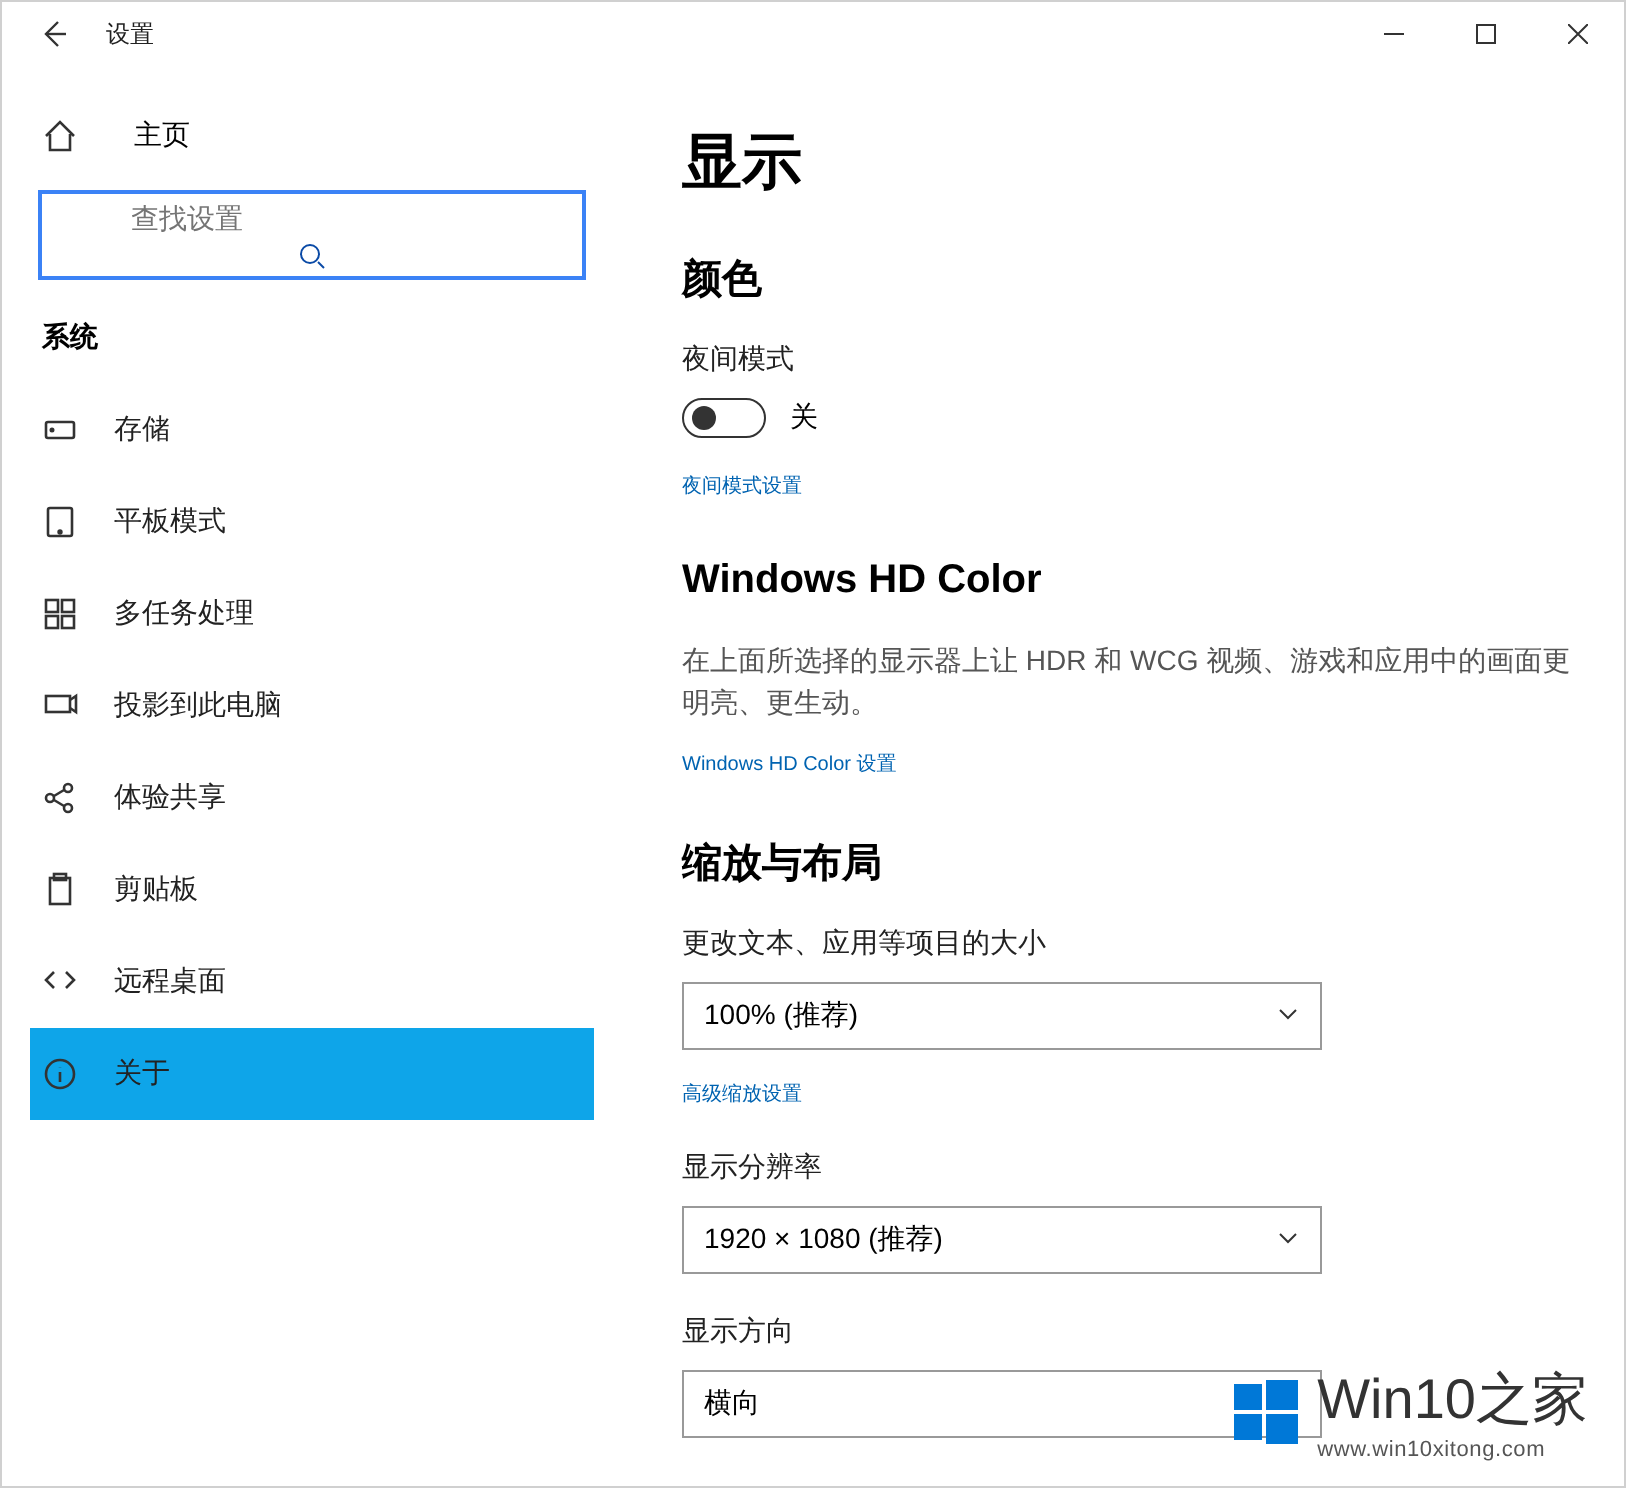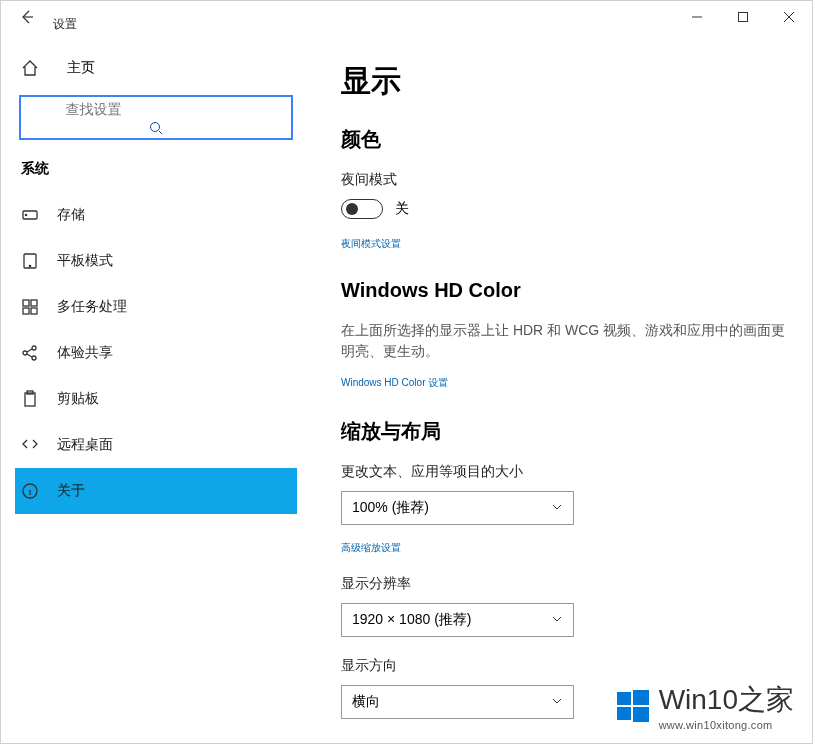--- a/index.html
+++ b/index.html
@@ -8,21 +8,21 @@
     background: #fff;
     width: 813px;
     height: 744px;
     overflow: hidden;
     position: relative;
     border: 1px solid #d0d0d0;
   }
   .titlebar {
     height: 32px;
     display: flex;
-    align-items: flex-end;
+    align-items: center;
     padding-left: 6px;
   }
   .back-btn {
     width: 40px;
     height: 32px;
     display: flex;
     align-items: center;
     justify-content: center;
     cursor: pointer;
   }
@@ -129,21 +129,21 @@
     background: #333;
     border-radius: 50%;
     top: 3px; left: 4px;
   }
   .toggle-label { font-size: 14px; }
   .link { color: #0063b1; font-size: 10px; cursor: pointer; display: inline-block; }
   .desc { font-size: 14px; color: #555; line-height: 1.5; margin-bottom: 10px; }
   .select-box {
     border: 1px solid #999;
     height: 34px;
-    width: 233px;
+    width: 320px;
     display: flex;
     align-items: center;
     padding: 0 10px;
     font-size: 14px;
     cursor: pointer;
     margin-bottom: 12px;
     position: relative;
   }
   .select-box .chev {
     margin-left: auto;
@@ -245,20 +245,29 @@
           <svg width="18" height="18" viewBox="0 0 18 18">
               <rect x="2" y="2" width="6" height="6"></rect>
               <rect x="10" y="2" width="6" height="6"></rect>
               <rect x="2" y="10" width="6" height="6"></rect>
               <rect x="10" y="10" width="6" height="6"></rect>
             </svg>
         </span>
         <span>多任务处理</span>
       </div>
 
+      <div class="nav-item">
+        <span class="nav-icon">
+          <svg width="18" height="18" viewBox="0 0 18 18">
+              <rect x="2" y="4" width="12" height="8"></rect>
+              <path d="M14 6 L17 4 V12 L14 10"></path>
+            </svg>
+        </span>
+        <span>投影到此电脑</span>
+      </div>
 
       <div class="nav-item">
         <span class="nav-icon">
           <svg width="18" height="18" viewBox="0 0 18 18">
               <circle cx="4" cy="9" r="2"></circle>
               <circle cx="13" cy="4" r="2"></circle>
               <circle cx="13" cy="14" r="2"></circle>
               <path d="M6 8 L11 5 M6 10 L11 13"></path>
             </svg>
         </span>

